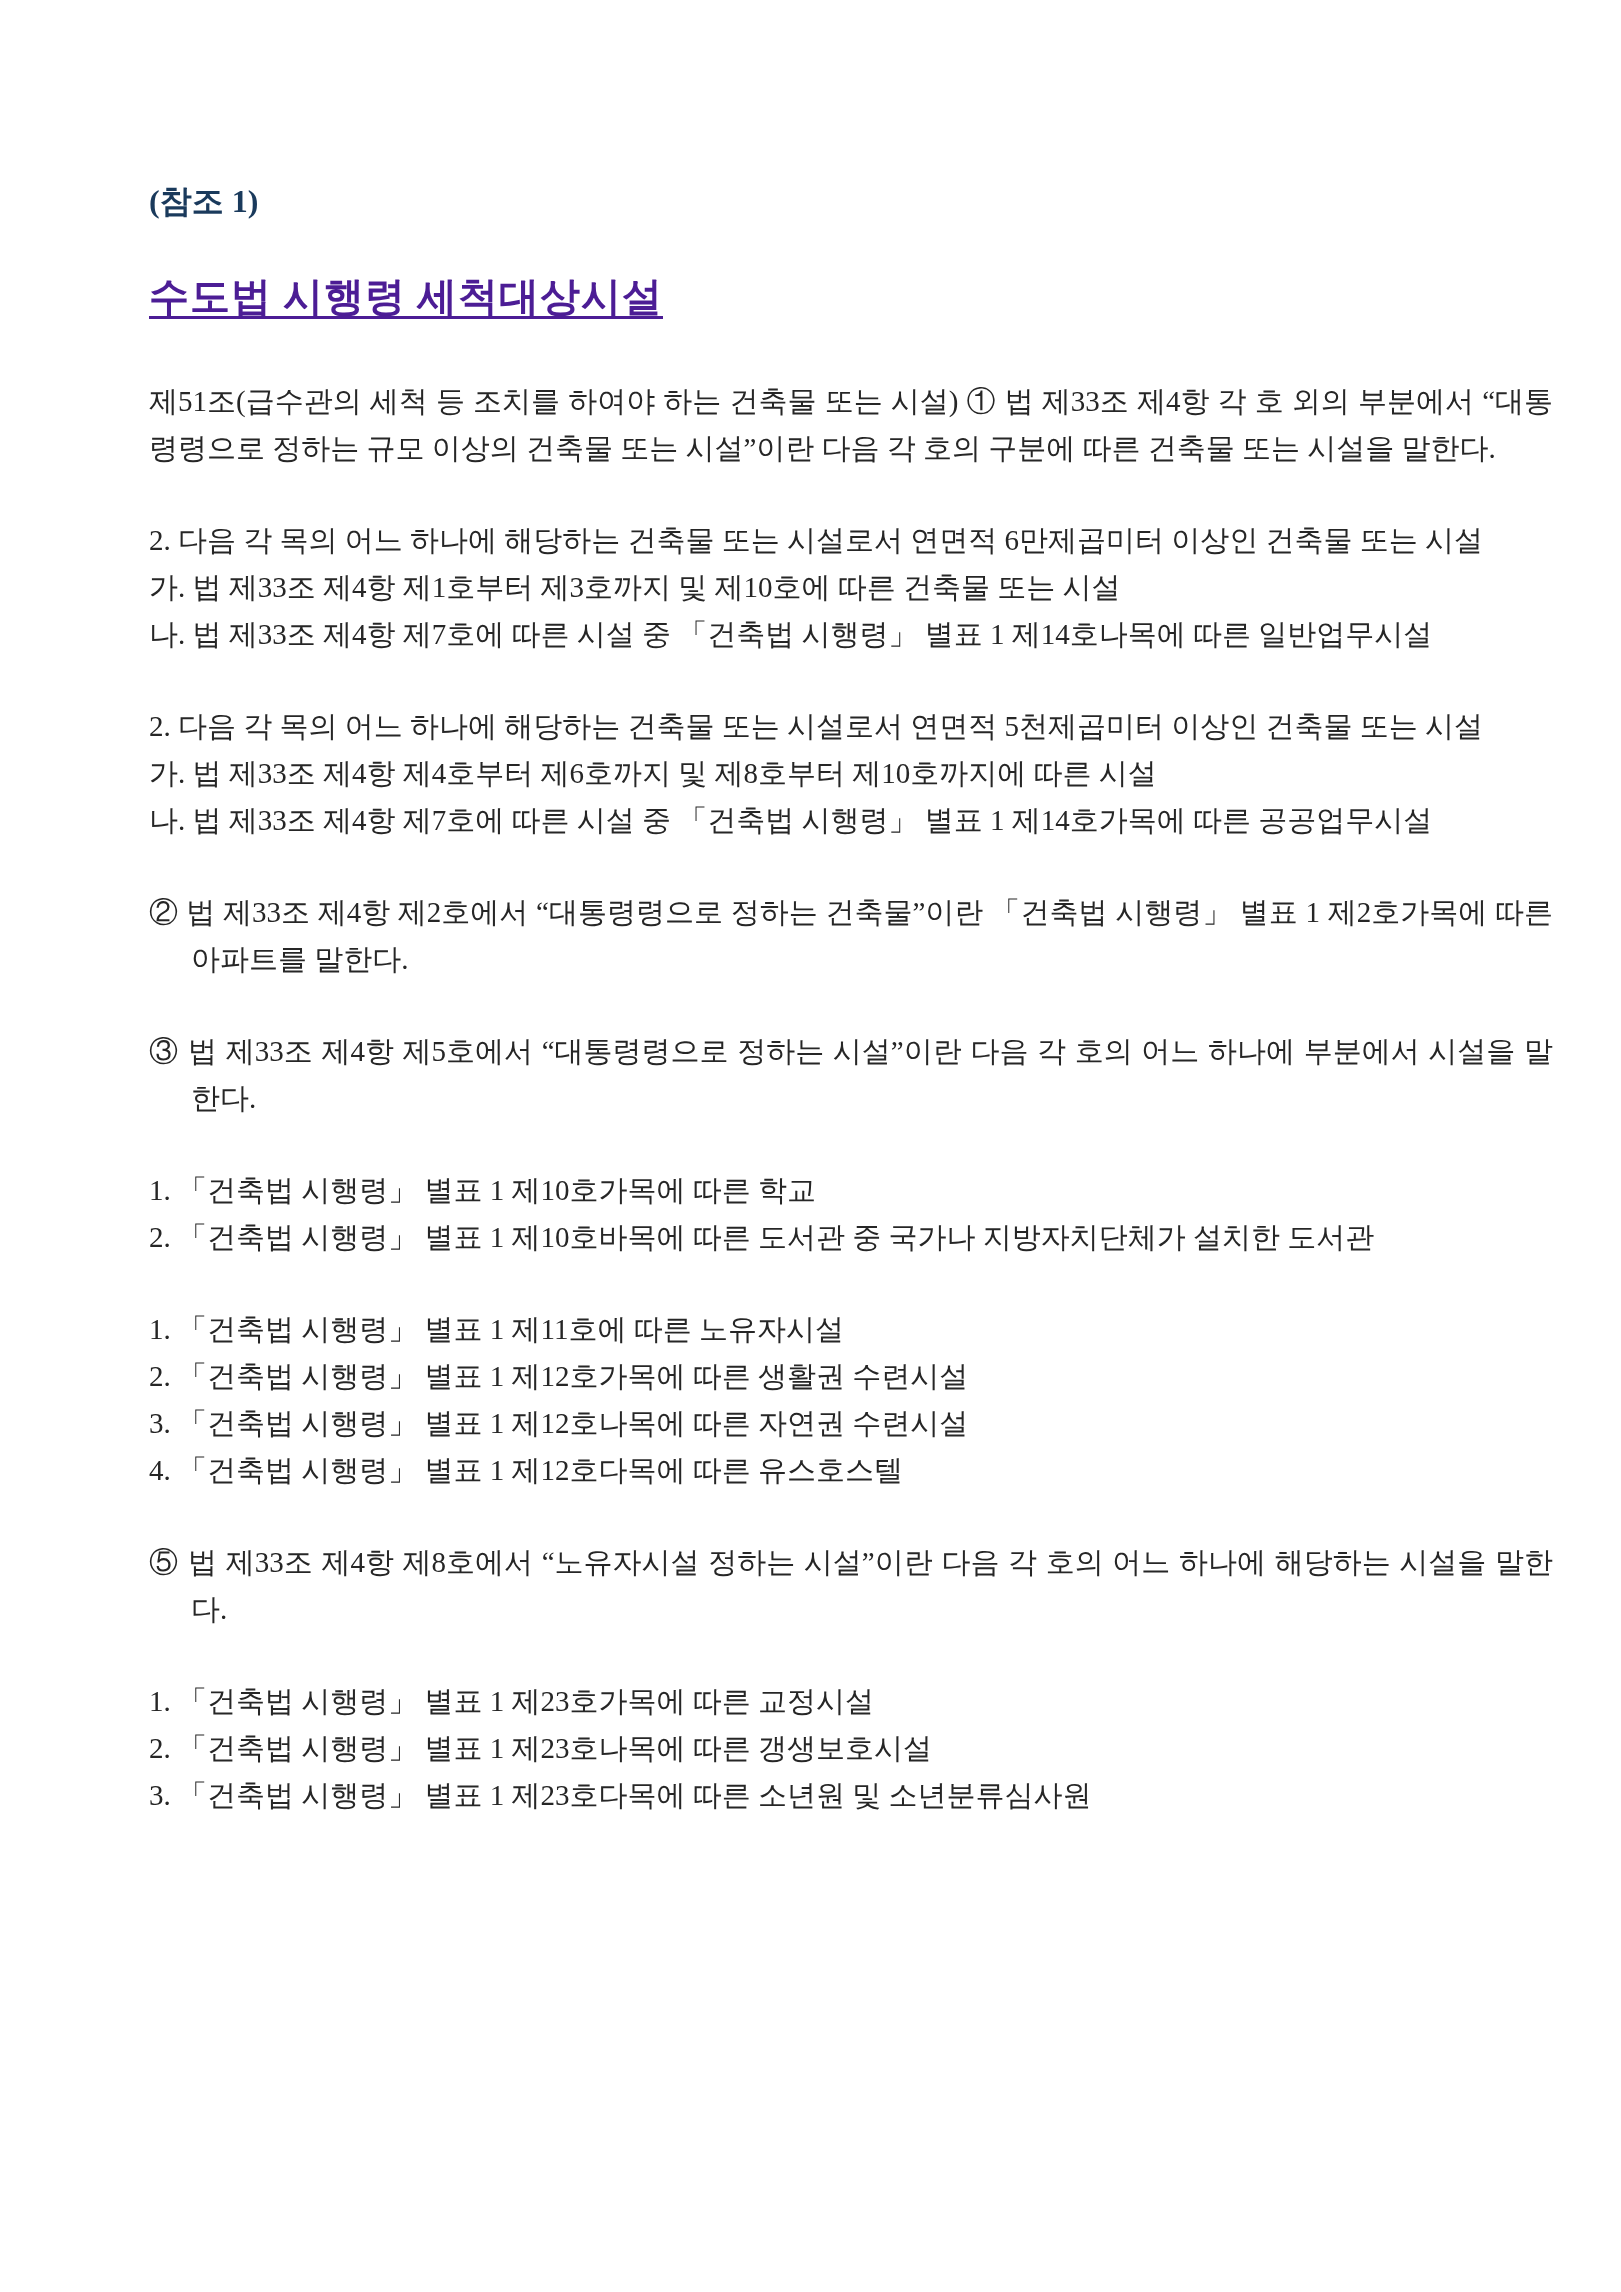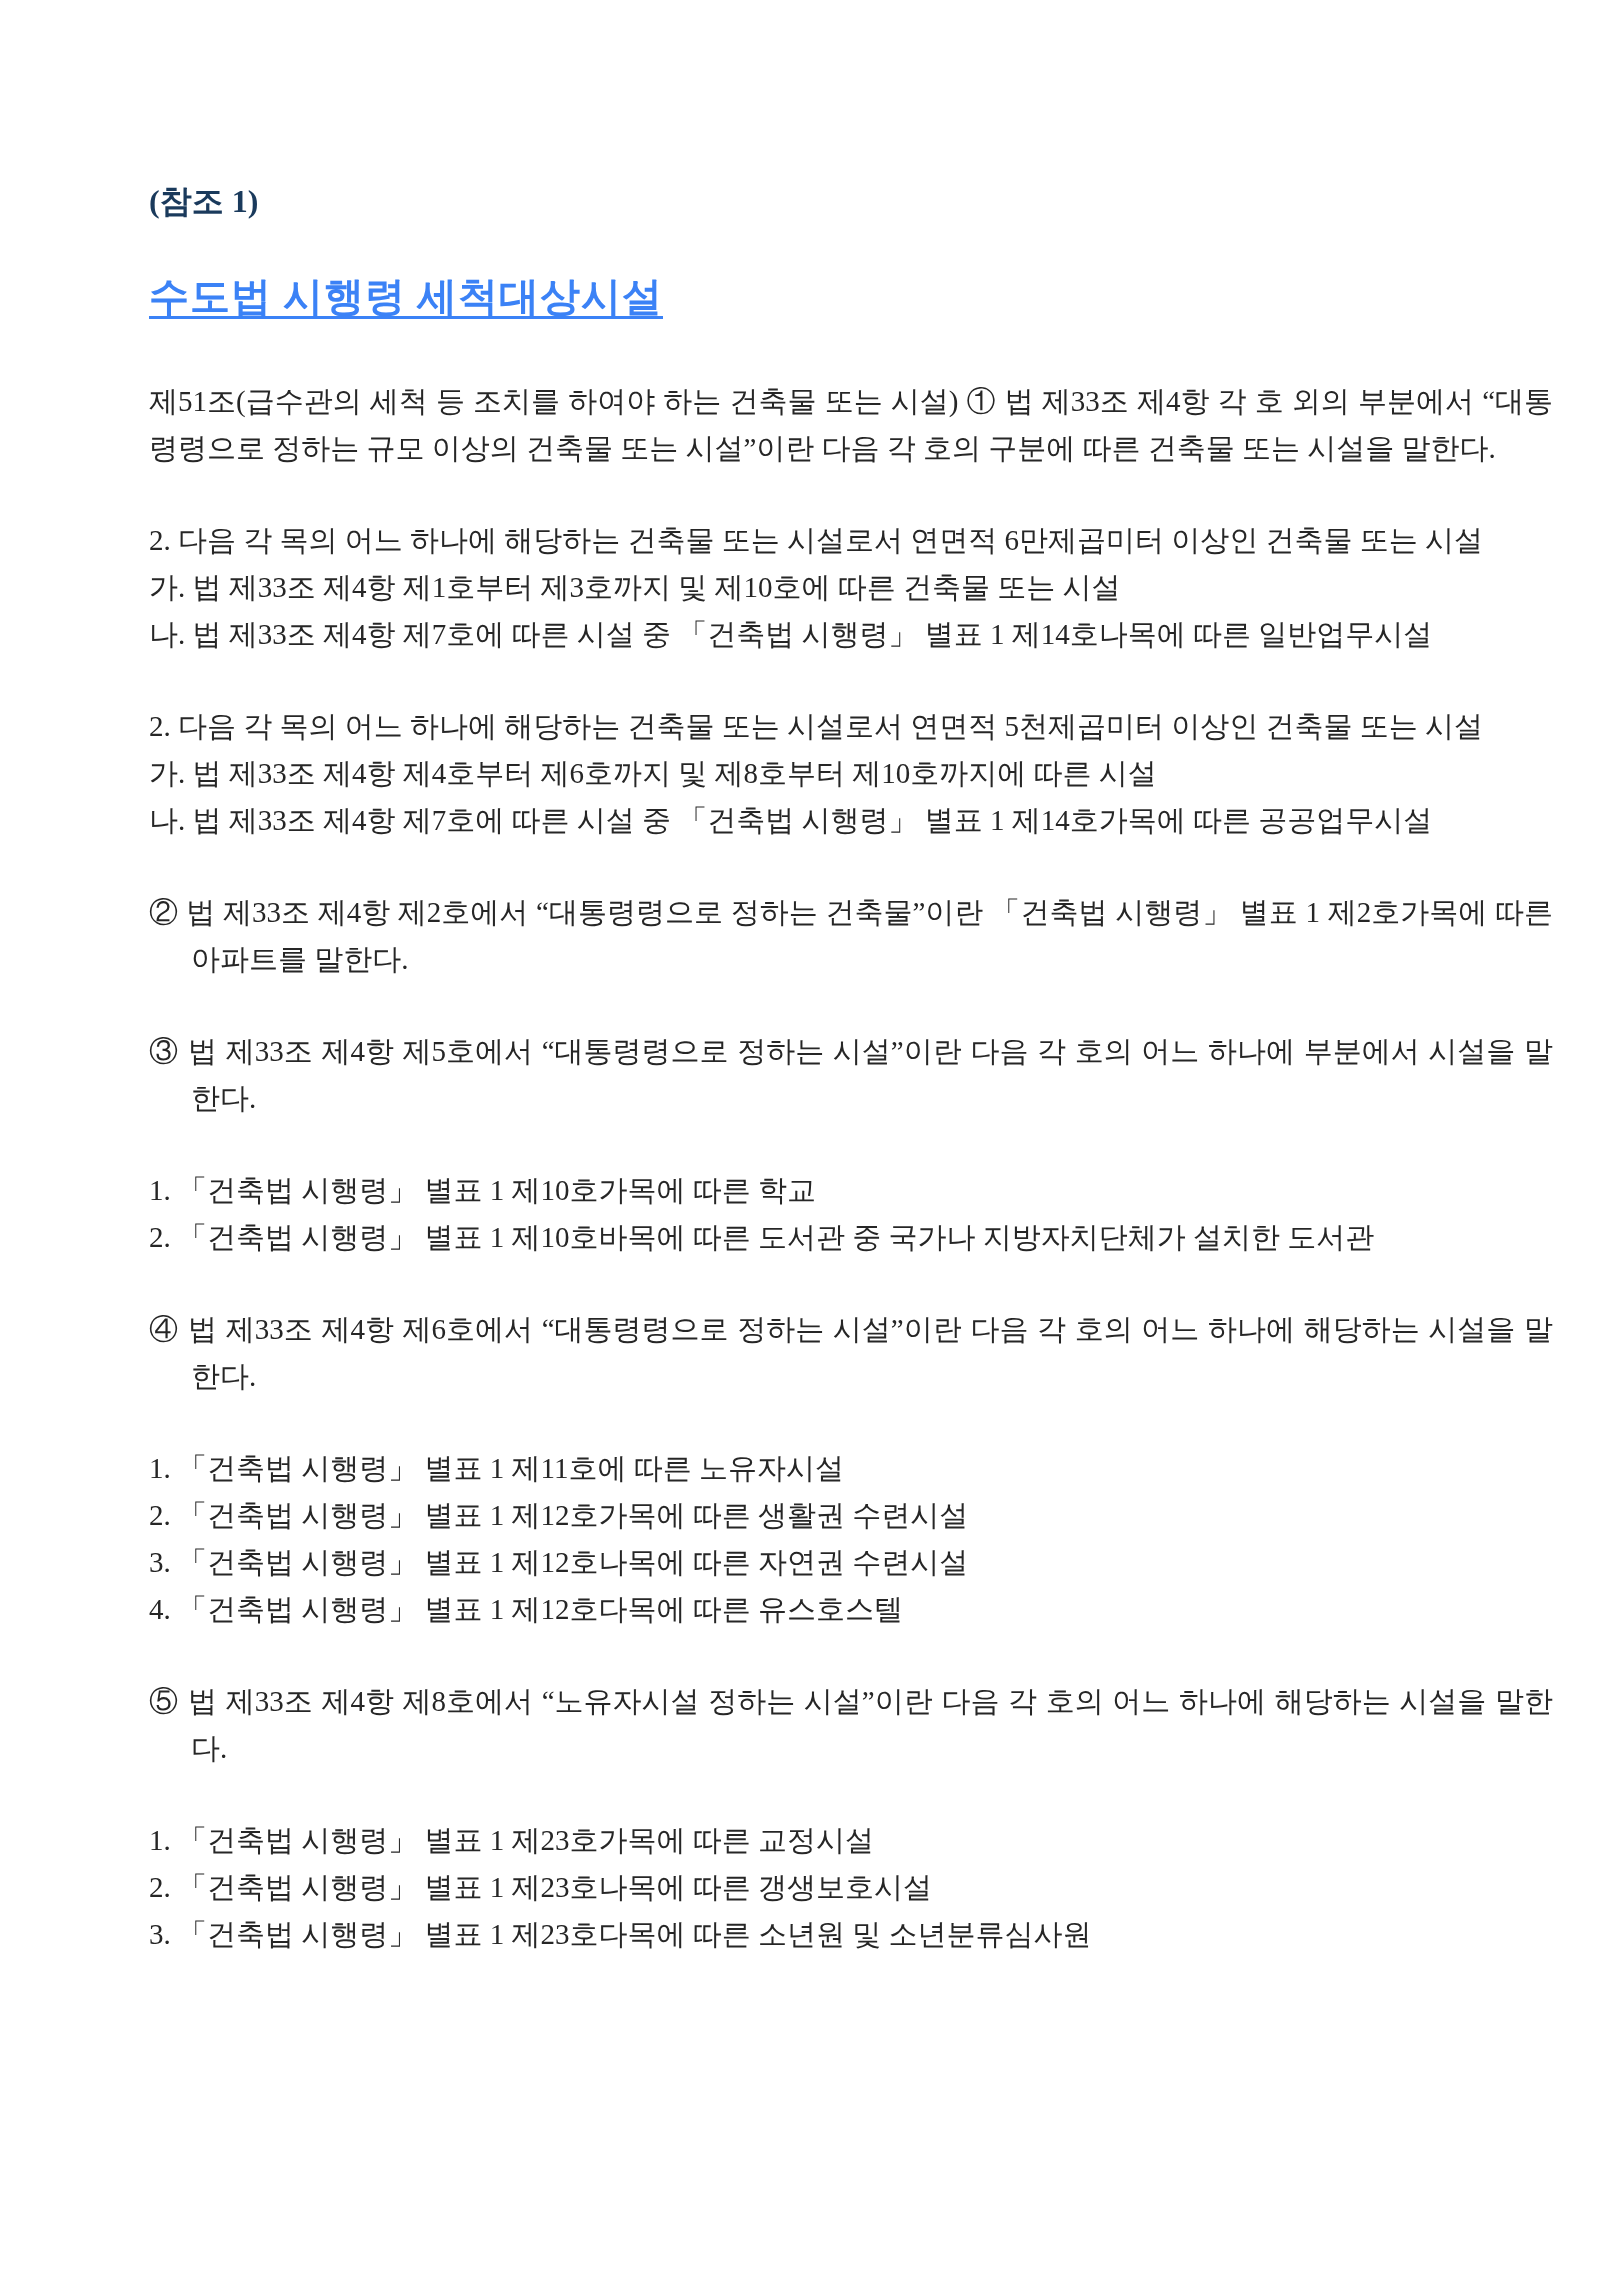--- a/index.html
+++ b/index.html
@@ -18,21 +18,21 @@
     font-size: 32px;
     line-height: 39px;
     font-weight: 700;
     color: #1a3a5c;
     margin: 0 0 51px 0;
   }
   .doc-title {
     font-size: 40px;
     line-height: 49px;
     font-weight: 700;
-    color: #3b82f6;
+    color: #4c1d95;
     margin: 0 0 57px 0;
     text-decoration: underline;
     text-decoration-thickness: 2.9px;
     text-underline-offset: 5.9px;
     letter-spacing: 1px;
   }
   .block {
     font-size: 29px;
     line-height: 47px;
     margin: 16px 0 45px 0;
@@ -73,21 +73,20 @@
 
   <div class="block hang">② 법 제33조 제4항 제2호에서 “대통령령으로 정하는 건축물”이란 「건축법 시행령」 별표 1 제2호가목에 따른 아파트를 말한다.</div>
 
   <div class="block hang">③ 법 제33조 제4항 제5호에서 “대통령령으로 정하는 시설”이란 다음 각 호의 어느 하나에 부분에서 시설을 말한다.</div>
 
   <div class="block">
     <div class="list-line">1. 「건축법 시행령」 별표 1 제10호가목에 따른 학교</div>
     <div class="list-line">2. 「건축법 시행령」 별표 1 제10호바목에 따른 도서관 중 국가나 지방자치단체가 설치한 도서관</div>
   </div>
 
-  <div class="block hang">④ 법 제33조 제4항 제6호에서 “대통령령으로 정하는 시설”이란 다음 각 호의 어느 하나에 해당하는 시설을 말한다.</div>
 
   <div class="block">
     <div class="list-line">1. 「건축법 시행령」 별표 1 제11호에 따른 노유자시설</div>
     <div class="list-line">2. 「건축법 시행령」 별표 1 제12호가목에 따른 생활권 수련시설</div>
     <div class="list-line">3. 「건축법 시행령」 별표 1 제12호나목에 따른 자연권 수련시설</div>
     <div class="list-line">4. 「건축법 시행령」 별표 1 제12호다목에 따른 유스호스텔</div>
   </div>
 
   <div class="block hang">⑤ 법 제33조 제4항 제8호에서 “노유자시설 정하는 시설”이란 다음 각 호의 어느 하나에 해당하는 시설을 말한다.</div>
 

